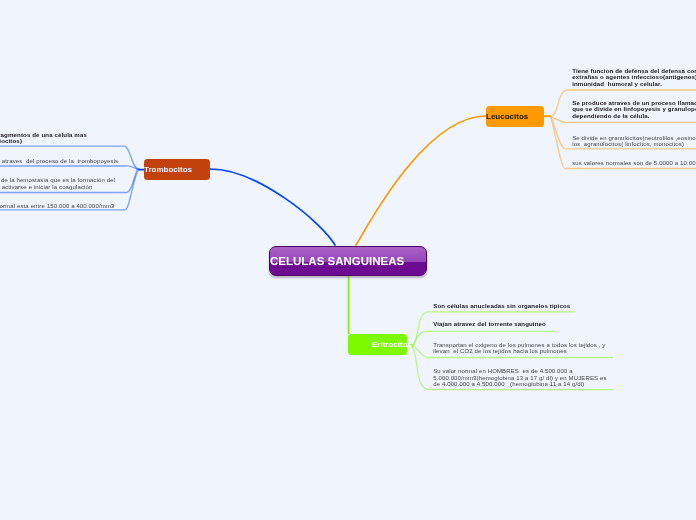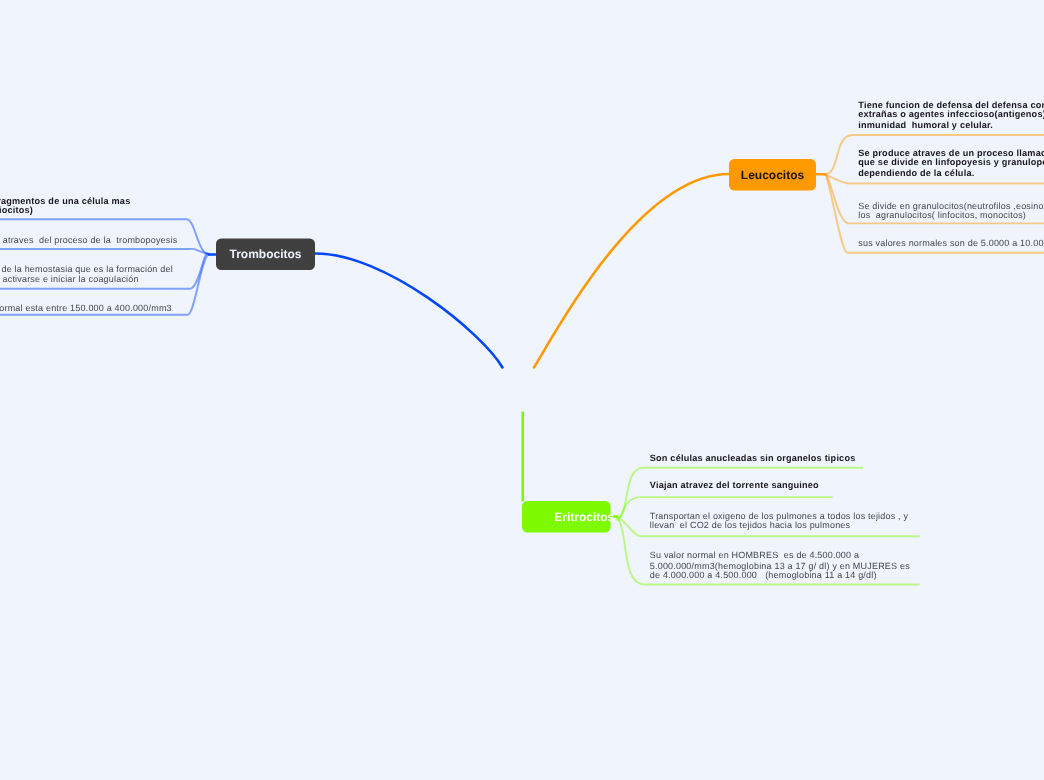--- a/index.html
+++ b/index.html
@@ -1,21 +1,21 @@
 <!DOCTYPE html>
 <html><head>
 <meta charset="utf-8">
 <title>CELULAS SANGUINEAS</title>
 <style>
   html,body{margin:0;padding:0;}
   body{width:696px;height:520px;background:#f0f4fd;overflow:hidden;
        font-family:"Liberation Sans",sans-serif;}
   #canvas{position:relative;width:696px;height:520px;overflow:hidden;background:#f0f4fd;}
   svg#links{position:absolute;left:0;top:0;width:696px;height:520px;}
-  .node{position:absolute;box-sizing:border-box;display:flex;align-items:center;justify-content:center;white-space:nowrap;}
+  .node{position:absolute;box-sizing:border-box;display:flex;align-items:center;justify-content:flex-start;white-space:nowrap;}
   #root{border-radius:7px;border:1.5px solid #4e0068;
         background:linear-gradient(180deg,#ab62c7 0%,#9banull 0%,#9748bd 53%,#700d90 53%,#6d0a8c 100%);
         box-shadow:0 1.5px 2px rgba(60,20,80,.30);}
   #root .lbl{font-size:11.5px;font-weight:bold;}
   .branch{border-radius:3.5px;}
   .branch .lbl{font-size:8px;font-weight:bold;}
   .leaf{position:absolute;white-space:pre;}
   .leaf.b{font-size:6.1px;letter-spacing:.13px;font-weight:bold;line-height:6.6px;color:#18181c;}
   .leaf.n{font-size:6px;letter-spacing:.13px;font-weight:normal;line-height:6.6px;color:#45454f;}
 </style>
@@ -36,21 +36,24 @@
       <path d="M549.8,116.1 C559.7,121.0 562.9,122.3 565.8,122.3 L700,122.3" fill="none" stroke="#ff9900" stroke-width="1.3" stroke-linecap="round" opacity="0.47"></path>
       <path d="M549.8,116.1 C553.6,116.1 558.2,148.9 565.9,148.9 L700,148.9" fill="none" stroke="#ff9900" stroke-width="1.3" stroke-linecap="round" opacity="0.47"></path>
       <path d="M549.8,116.1 C552.7,116.3 560.3,168.5 565.0,168.5 L700,168.5" fill="none" stroke="#ff9900" stroke-width="1.3" stroke-linecap="round" opacity="0.47"></path>
       <path d="M348.5,275 L348.5,333.5" fill="none" stroke="#7dfa00" stroke-width="1.7" stroke-linecap="round"></path>
       <path d="M406.4,344.3 L411.2,344.3" fill="none" stroke="#7dfa00" stroke-width="1.7" stroke-linecap="round"></path>
       <path d="M411.2,344.3 C419.5,349.6 414.9,311.8 428.2,311.8 L574.8,311.8" fill="none" stroke="#7dfa00" stroke-width="1.3" stroke-linecap="round" opacity="0.47"></path>
       <path d="M411.2,344.3 C412.7,354.5 413.6,331.4 426.5,331.4 L554.6,331.4" fill="none" stroke="#7dfa00" stroke-width="1.3" stroke-linecap="round" opacity="0.47"></path>
       <path d="M411.2,344.3 C420.9,350.7 422.1,357.5 427.9,357.5 L612.6,357.5" fill="none" stroke="#7dfa00" stroke-width="1.3" stroke-linecap="round" opacity="0.47"></path>
       <path d="M411.2,344.3 C419.7,356.0 413.7,389.7 430.0,389.7 L612.6,389.7" fill="none" stroke="#7dfa00" stroke-width="1.3" stroke-linecap="round" opacity="0.47"></path>
     </svg>
-<div class="node branch" style="left: 144px; top: 159px; width: 66px; height: 21px; background: #404040;">
+  <div class="node" id="root" style="left: 269px; top: 245.5px; width: 158px; height: 30px; border-color: rgb(75, 1, 102); background: linear-gradient(rgb(169, 96, 197) 0%, rgb(151, 72, 189) 52%, rgb(110, 12, 145) 52%, rgb(110, 12, 145) 100%);">
+    <span class="lbl" style="color: rgb(255, 255, 255);">CELULAS SANGUINEAS</span>
+  </div>
+<div class="node branch" style="left: 144px; top: 159px; width: 66px; height: 21px; background: #c2410c;">
       <span class="lbl" style="color: rgb(239, 243, 255);">Trombocitos</span>
     </div>
     <div class="leaf b" style="top: 131.9px; left: -28.8px;"><span style="display: block;">Son los fragmentos de una célula mas</span><span style="display: block;">(megacariocitos)</span></div>
     <div class="leaf n" style="top: 157.9px; left: -28.8px;"><span style="display: block;">Se forman atraves  del proceso de la  trombopoyesis</span></div>
     <div class="leaf n" style="top: 177.3px; left: -28.8px;"><span style="display: block;">Participan de la hemostasia que es la formación del</span><span style="display: block;">coagulo al activarse e iniciar la coagulación</span></div>
     <div class="leaf n" style="top: 202.6px; left: -28.8px;"><span style="display: block;">Su valor normal esta entre 150.000 a 400.000/mm3</span></div>
     <div class="node branch" style="left: 486px; top: 106px; width: 58px; height: 21px; background: rgb(255, 153, 0);">
       <span class="lbl" style="color: rgb(23, 23, 23);">Leucocitos</span>
     </div>
     <div class="leaf b" style="top: 67.6px; left: 572.2px;"><span style="display: block;">Tiene funcion de defensa del defensa contra sustancias</span><span style="display: block;">extrañas o agentes infeccioso(antigenos) encargadas de la</span><span style="display: block;">inmunidad  humoral y celular.</span></div>

